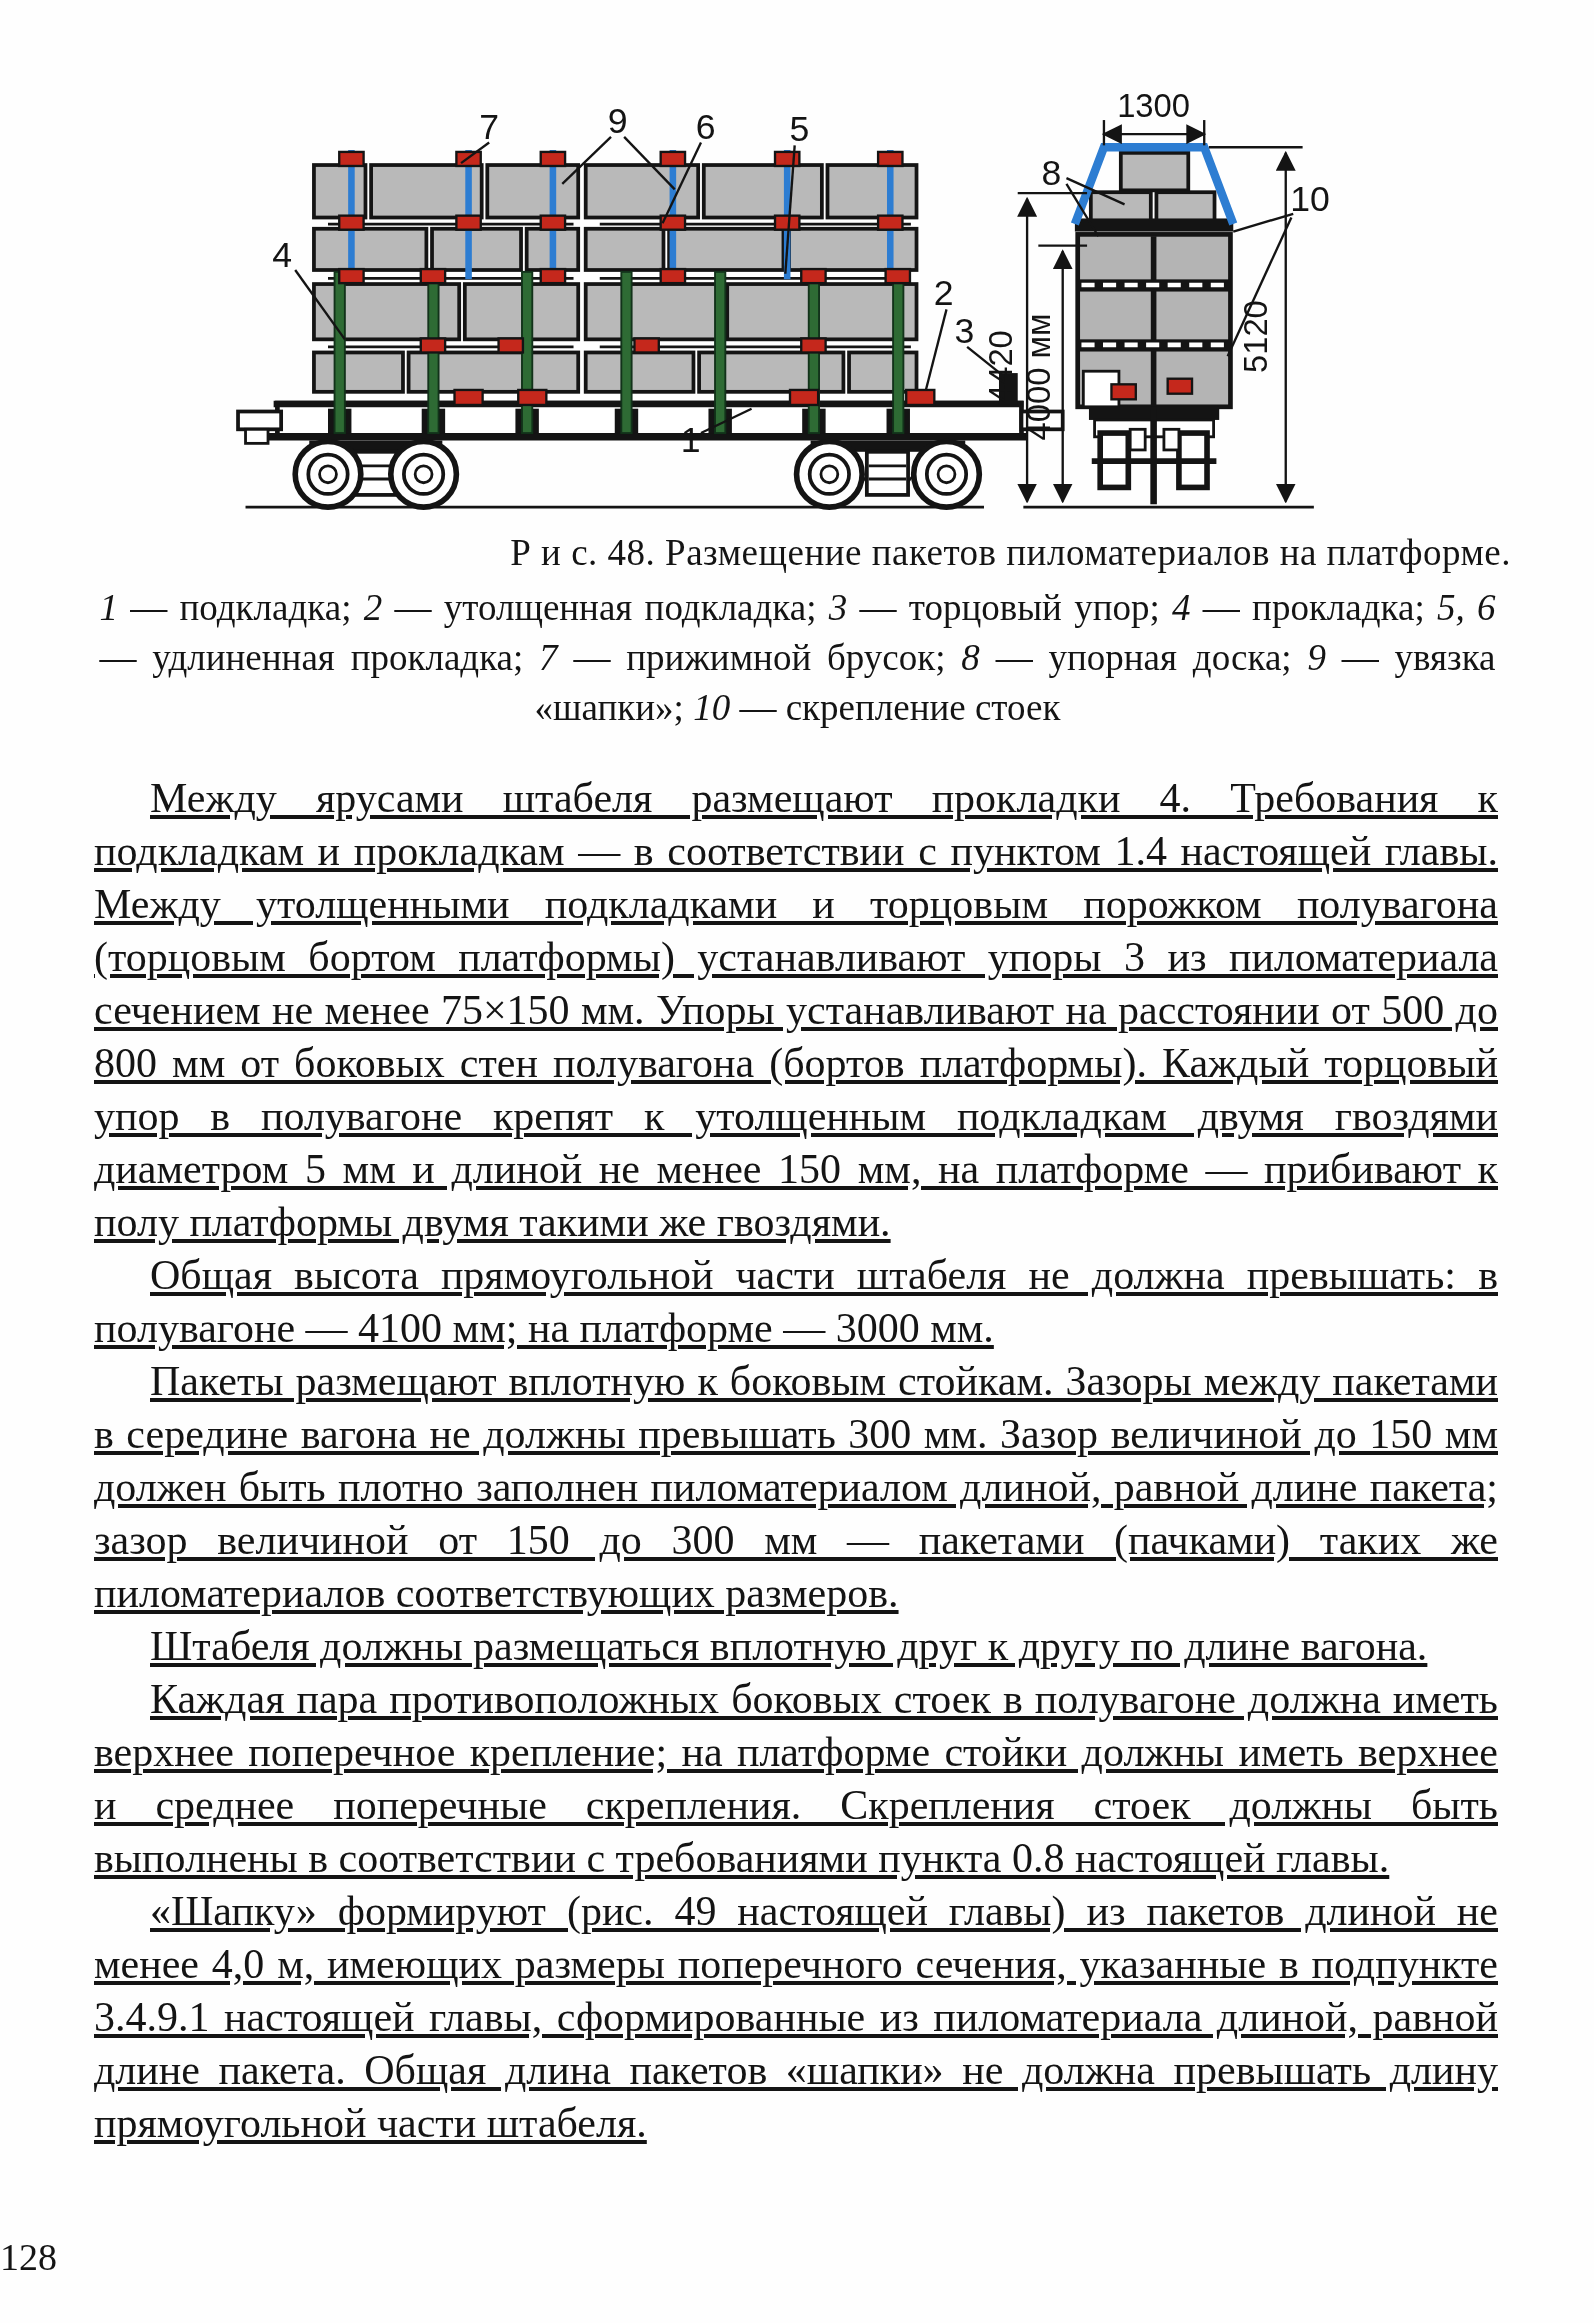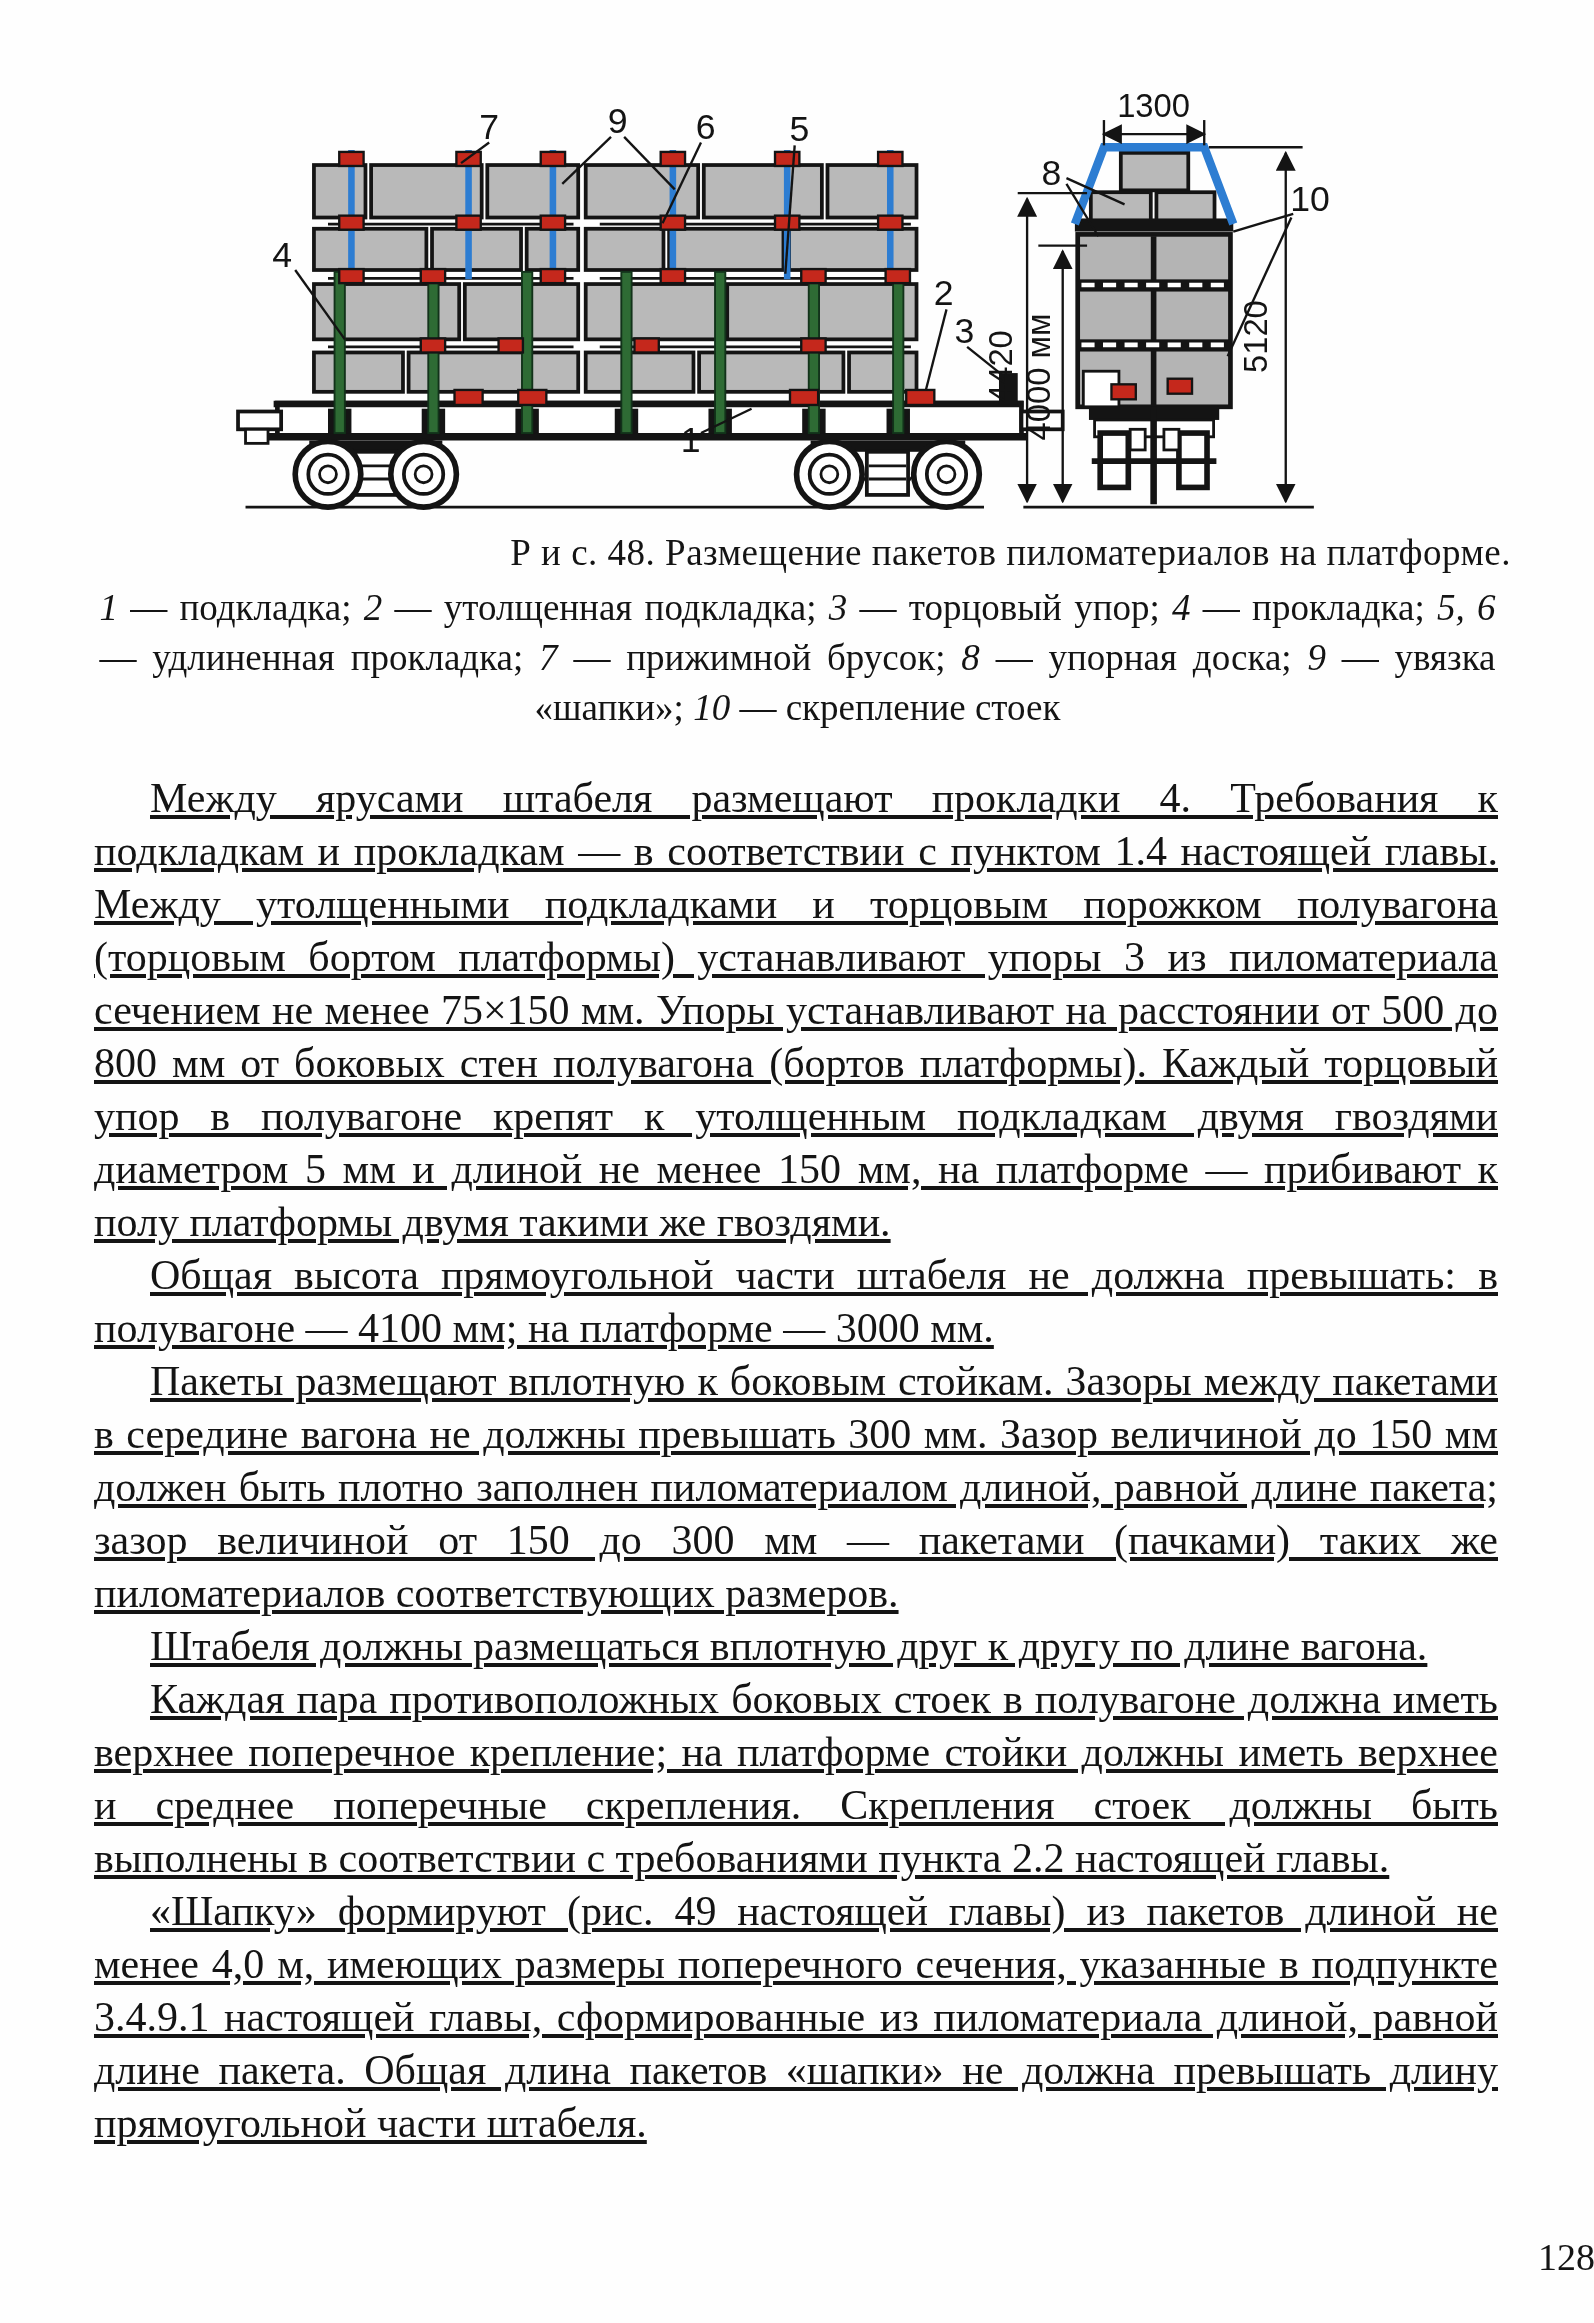--- a/index.html
+++ b/index.html
@@ -30,21 +30,21 @@
     text-align:justify;text-align-last:center;
   }
   .fig-legend i{font-style:italic;}
   .body-text{margin:39px 97px 0 94px;}
   .para{
     margin:0;text-indent:56px;text-align:justify;
     font-size:42px;line-height:53px;text-decoration:underline;
   }
   .pageno{
     position:absolute;top:2235px;left:0;width:100%;
-    text-align:right;font-size:38px;
+    text-align:left;font-size:38px;
   }
 </style>
 </head>
 <body>
 
 <div class="figure-wrap">
 <svg width="1595" height="525" viewBox="0 0 1702 560">
   <defs>
     <marker id="arr" viewBox="0 0 10 10" refX="9" refY="5" markerWidth="8.5" markerHeight="8.5" orient="auto-start-reverse">
       <path d="M0,0 L10,5 L0,10 z" fill="#141414"></path>
@@ -284,18 +284,18 @@
 </div>
 
 <div class="fig-caption">Р и с. 48. Размещение пакетов пиломатериалов на платформе.</div>
 <div class="fig-legend" id="figure-legend"><span><i>1</i> — подкладка; </span><span><i>2</i> — утолщенная подкладка; </span><span><i>3</i> — торцовый упор; </span><span><i>4</i> — прокладка; </span><span><i>5, 6</i> — удлиненная прокладка; </span><span><i>7</i> — прижимной брусок; </span><span><i>8</i> — упорная доска; </span><span><i>9</i> — увязка «шапки»; </span><span><i>10</i> — скрепление стоек</span></div>
 
 <div class="body-text" id="body-text">
     <p class="para">Между ярусами штабеля размещают прокладки 4. Требования к подкладкам и прокладкам — в соответствии с пунктом 1.4 настоящей главы. Между утолщенными подкладками и торцовым порожком полувагона (торцовым бортом платформы) устанавливают упоры 3 из пиломатериала сечением не менее 75×150 мм. Упоры устанавливают на расстоянии от 500 до 800 мм от боковых стен полувагона (бортов платформы). Каждый торцовый упор в полувагоне крепят к утолщенным подкладкам двумя гвоздями диаметром 5 мм и длиной не менее 150 мм, на платформе — прибивают к полу платформы двумя такими же гвоздями.</p>
     <p class="para">Общая высота прямоугольной части штабеля не должна превышать: в полувагоне — 4100 мм; на платформе — 3000 мм.</p>
     <p class="para">Пакеты размещают вплотную к боковым стойкам. Зазоры между пакетами в середине вагона не должны превышать 300 мм. Зазор величиной до 150 мм должен быть плотно заполнен пиломатериалом длиной, равной длине пакета; зазор величиной от 150 до 300 мм — пакетами (пачками) таких же пиломатериалов соответствующих размеров.</p>
     <p class="para">Штабеля должны размещаться вплотную друг к другу по длине вагона.</p>
-    <p class="para">Каждая пара противоположных боковых стоек в полувагоне должна иметь верхнее поперечное крепление; на платформе стойки должны иметь верхнее и среднее поперечные скрепления. Скрепления стоек должны быть выполнены в соответствии с требованиями пункта 2.2 настоящей главы.</p>
+    <p class="para">Каждая пара противоположных боковых стоек в полувагоне должна иметь верхнее поперечное крепление; на платформе стойки должны иметь верхнее и среднее поперечные скрепления. Скрепления стоек должны быть выполнены в соответствии с требованиями пункта 0.8 настоящей главы.</p>
     <p class="para">«Шапку» формируют (рис. 49 настоящей главы) из пакетов длиной не менее 4,0 м, имеющих размеры поперечного сечения, указанные в подпункте 3.4.9.1 настоящей главы, сформированные из пиломатериала длиной, равной длине пакета. Общая длина пакетов «шапки» не должна превышать длину прямоугольной части штабеля.</p>
   </div>
 
 <div class="pageno">128</div>
 
 
 </body></html>

